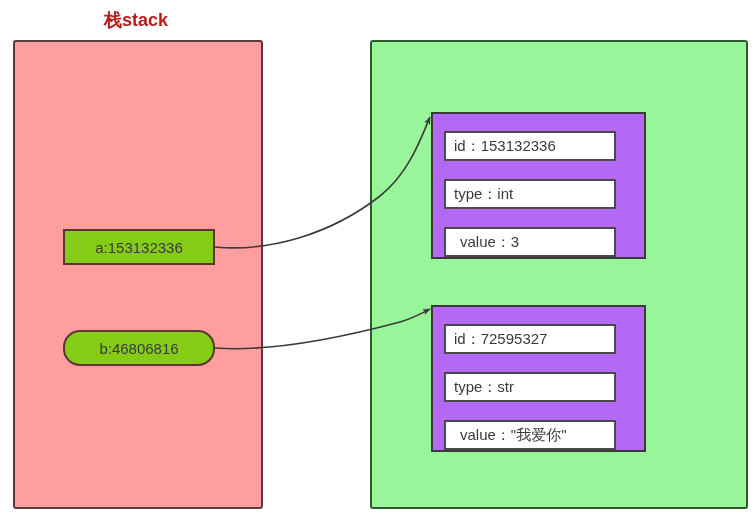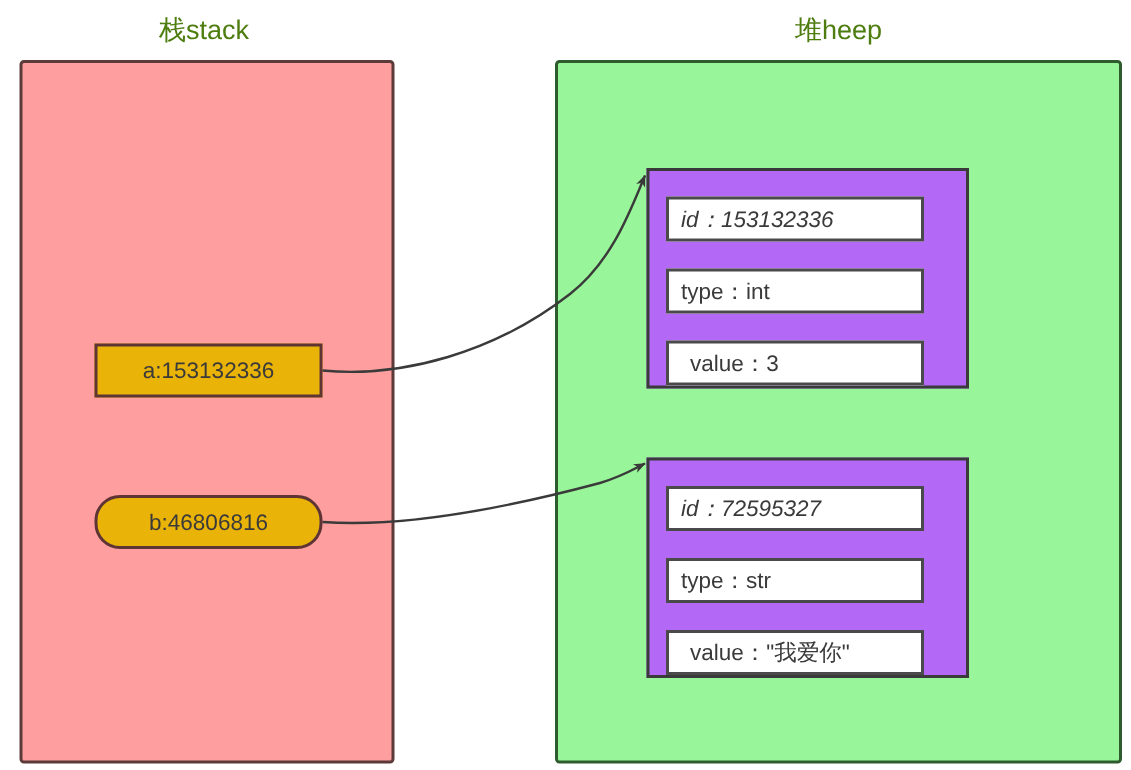--- a/index.html
+++ b/index.html
@@ -20,22 +20,22 @@
     left: 0;
     top: 0;
     width: 754px;
     height: 513px;
   }
 
   
   .title {
     position: absolute;
     font-size: 18px;
-    font-weight: normal;
-    color: #4d7c0f;
+    font-weight: bold;
+    color: #b91c1c;
     letter-spacing: 0px;
     text-align: center;
     white-space: nowrap;
   }
   #stack-title { left: 0px;   top: 8px;  width: 272px; }
   #heap-title  { left: 370px; top: 8px;  width: 378px; }
 
   
   .region {
     position: absolute;
@@ -52,21 +52,21 @@
     left: 370px; top: 40px;
     width: 378px; height: 469px;
     background: #99f599;
     border: 2px solid #2f5c2f;
   }
 
   
   .stack-box {
     position: absolute;
     box-sizing: border-box;
-    background: #eab308;
+    background: #84cc16;
     border: 2px solid #5e3434;
     display: flex;
     align-items: center;
     justify-content: center;
     font-size: 15px;
     color: #3a3a3a;
     white-space: nowrap;
   }
   #stack-box-a { left: 63px; top: 229px; width: 152px; height: 36px; }
   #stack-box-b { left: 63px; top: 330px; width: 152px; height: 36px; border-radius: 17px; }
@@ -89,40 +89,39 @@
     height: 30px;
     background: #ffffff;
     border: 2px solid #4a4a4a;
     display: flex;
     align-items: center;
     padding-left: 8px;
     font-size: 15px;
     color: #3a3a3a;
     white-space: nowrap;
   }
-  .heap-field.row0 { top: 17px; font-style: italic; }
+  .heap-field.row0 { top: 17px; }
   .heap-field.row1 { top: 65px; }
   .heap-field.row2 { top: 113px; padding-left: 14px; }
 
   
   #arrow-layer {
     position: absolute;
     left: 0; top: 0;
     width: 754px; height: 513px;
     pointer-events: none;
   }
 </style>
 </head>
 <body>
 
 <div id="canvas">
 
   <div class="title" id="stack-title">栈stack</div>
 
-  <div class="title" id="heap-title">堆heep</div>
 
   <div class="region" id="stack-region">
   </div>
 
   <div class="region" id="heap-region">
   </div>
 
   <div class="stack-box" id="stack-box-a">
     <span>a:153132336</span>
   </div>

